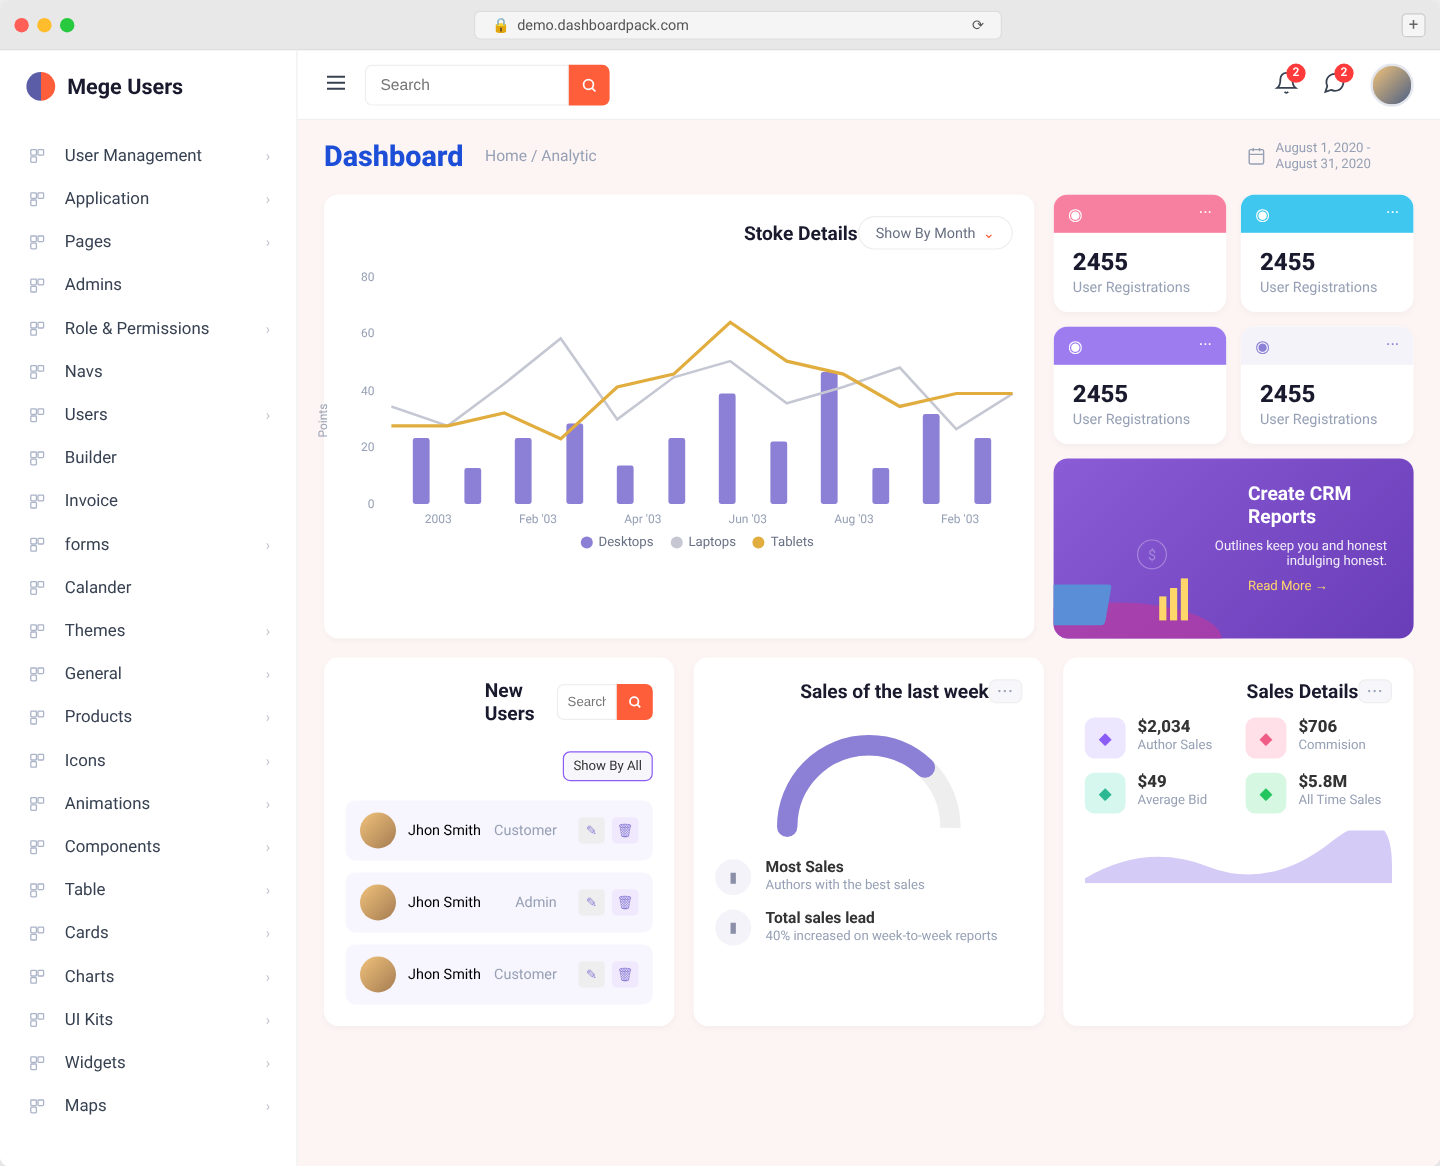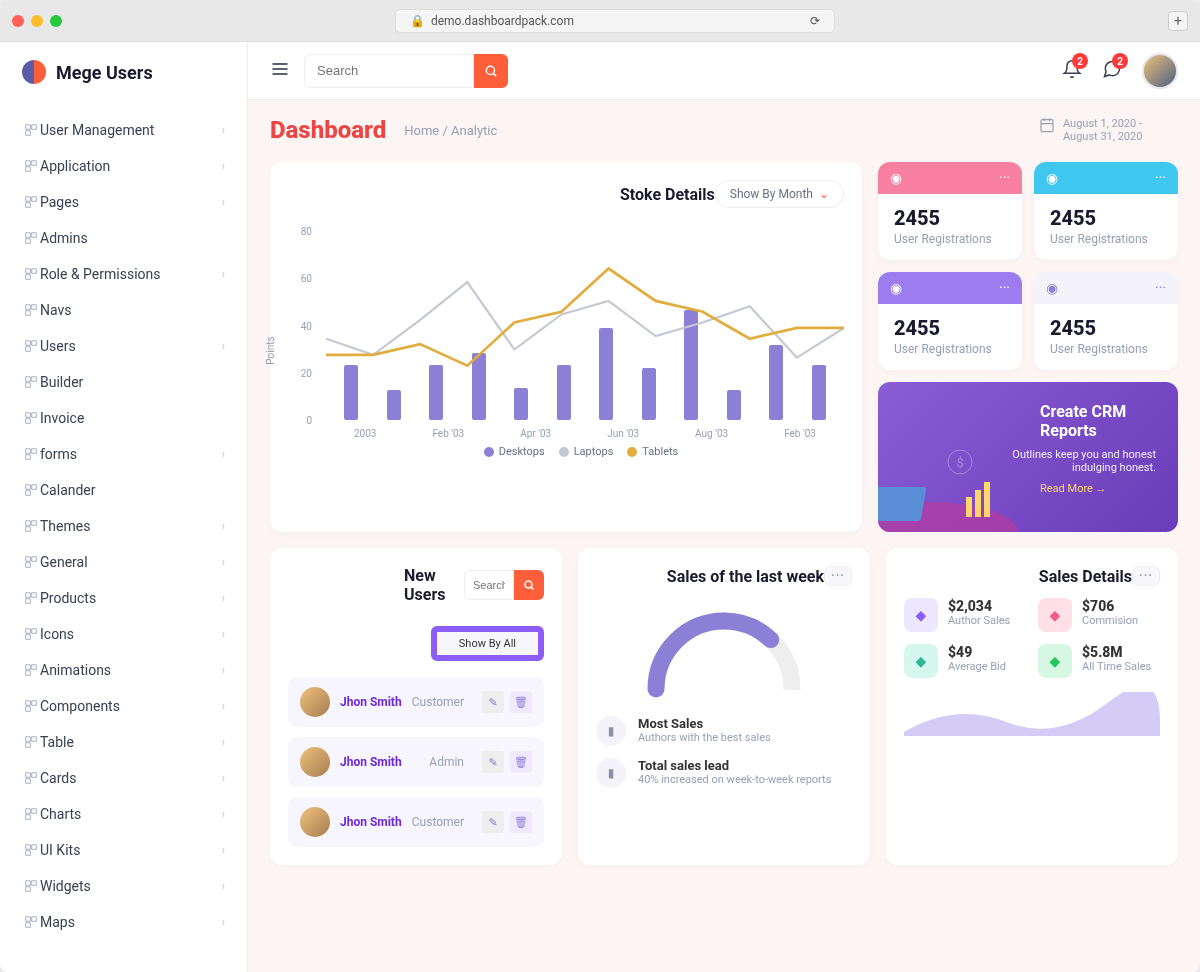--- a/index.html
+++ b/index.html
@@ -11,43 +11,43 @@
 .browser-dots span:nth-child(1){background:#ff5f56;} .browser-dots span:nth-child(2){background:#ffbd2e;} .browser-dots span:nth-child(3){background:#27c93f;}
 .browser-url { flex: 1; display: flex; justify-content: center; }
 .browser-url-inner { background: #f5f5f5; border: 1px solid #ddd; border-radius: 5px; padding: 4px 14px; font-size: 12px; color: #555; min-width: 440px; display:flex; align-items:center; justify-content:space-between; }
 .browser-add { width: 20px; height: 20px; background: #f5f5f5; border: 1px solid #ccc; border-radius: 4px; display:flex; align-items:center; justify-content:center; font-size: 14px; color:#666; }
 
 .app { flex: 1; display: flex; overflow: hidden; background: #fdf5f3; }
 .sidebar { width: 248px; background: #fff; border-right: 1px solid #eee; overflow-y: auto; }
 .logo { display: flex; align-items: center; gap: 10px; padding: 18px 22px; font-weight: 700; font-size: 18px; color:#1a1a2e; }
 .logo-mark { width: 24px; height: 24px; border-radius: 50%; background: conic-gradient(#ff5e3a 0 180deg, #5b5ea6 180deg 360deg); }
 .menu { padding: 10px 0; }
-.menu-item { display: flex; align-items: center; padding: 9px 22px; font-size: 14px; color: #374151; cursor: pointer; }
+.menu-item { display: flex; align-items: center; gap: 14px; padding: 9px 22px; font-size: 14px; color: #374151; cursor: pointer; }
 .menu-icon { width: 18px; height: 18px; color: #aab3c8; display:flex; align-items:center; justify-content:center; }
 .menu-icon svg { width: 16px; height: 16px; }
 .menu-chevron { margin-left: auto; color: #c0c4cc; font-size: 12px; }
 
 .main { flex: 1; display: flex; flex-direction: column; overflow: hidden; }
 .topbar { height: 58px; background: #fff; display: flex; align-items: center; padding: 0 22px; gap: 14px; border-bottom: 1px solid #f0f0f0; }
 .hamburger { width: 20px; cursor:pointer; color:#374151; }
 .search-wrap { display: flex; align-items: center; }
 .search-input { height: 34px; border: 1px solid #eee; border-radius: 6px 0 0 6px; padding: 0 12px; font-size: 13px; width: 170px; outline:none; }
 .search-btn { height: 34px; width: 34px; background: #ff5e3a; border: none; border-radius: 0 6px 6px 0; color: #fff; display:flex; align-items:center; justify-content:center; cursor:pointer; }
 .topbar-right { margin-left: auto; display: flex; align-items: center; gap: 20px; }
 .icon-badge-wrap { position: relative; cursor:pointer; }
 .icon-badge-wrap svg { width: 20px; height: 20px; color: #374151; }
 .badge { position: absolute; top:-6px; right:-6px; width: 16px; height: 16px; background: #ff3a3a; color: #fff; border-radius: 50%; font-size: 10px; display:flex; align-items:center; justify-content:center; font-weight:600; }
 .avatar { width: 36px; height: 36px; border-radius: 50%; border: 2px solid #e3e6ed; background: linear-gradient(135deg,#f0c27b,#4b5f83); cursor:pointer; }
 
 .content { flex: 1; overflow-y: auto; padding: 16px 22px 22px; }
 .header-row { display:flex; align-items:center; gap: 18px; margin-bottom: 18px; }
-.page-title { font-size: 24px; font-weight: 800; color: #ef4444; }
+.page-title { font-size: 24px; font-weight: 800; color: #1d4ed8; }
 .breadcrumb { color: #96a0b5; font-size: 13px; }
 .breadcrumb a { color: #96a0b5; text-decoration: none; }
-.daterange { margin-left: auto; display:flex; gap:8px; align-items:flex-start; color:#96a0b5; font-size:11px; }
+.daterange { margin-left: auto; display:flex; gap:8px; align-items:center; color:#96a0b5; font-size:11px; }
 .daterange svg { width:16px; height:16px; color:#96a0b5; }
 
 .grid { display: grid; grid-template-columns: 1fr 300px; gap: 16px; }
 .card { background: #fff; border-radius: 12px; padding: 18px; box-shadow: 0 2px 6px rgba(0,0,0,0.03); }
 .card-header { display:flex; align-items:center; justify-content:flex-end; margin-bottom: 12px; }
 .card-title { font-weight: 700; font-size: 16px; color:#1a1a2e; }
 .show-by { font-size: 12px; color:#687083; background:#fff; border:1px solid #eee; border-radius:18px; padding:6px 14px; cursor:pointer; display:flex; align-items:center; gap:6px; }
 .dots-btn { width:28px; height:20px; border:1px solid #eee; border-radius:6px; background:#f7f7fb; display:flex; align-items:center; justify-content:center; color:#96a0b5; cursor:pointer; font-weight:700; font-size:12px; letter-spacing:1px;}
 
 .chart-area { position: relative; height: 250px; padding-left: 30px; }
@@ -74,24 +74,24 @@
 .crm-card { border-radius:12px; padding:20px 22px; background: linear-gradient(135deg,#8a5cd6,#6a3db8); color:#fff; position:relative; overflow:hidden; min-height:150px; }
 .crm-title { font-weight:700; font-size:16px; }
 .crm-text { font-size:11px; margin-top:8px; opacity:0.9; max-width:150px; margin-left:auto; }
 .crm-link { font-size:11px; color:#ffd66a; margin-top:8px; cursor:pointer; display:block; text-align:left; margin-left:140px; }
 .crm-card .illus { position:absolute; left:-10px; bottom:-10px; width:160px; height:120px; }
 
 .row-2 { display:grid; grid-template-columns: 1fr 1fr 1fr; gap:16px; margin-top:16px; }
 .mini-search { display:flex; }
 .mini-search input { width:50px; height:30px; border:1px solid #eee; border-radius:6px 0 0 6px; padding:0 8px; font-size:11px; outline:none;}
 .mini-search button { width:30px; height:30px; background:#ff5e3a; border:none; border-radius:0 6px 6px 0; color:#fff; display:flex; align-items:center; justify-content:center; cursor:pointer;}
-.showby-pill { font-size:11px; background:#f7f7fb; border:6px solid #8b5cf6; border-radius:6px; padding:5px 22px; cursor:pointer; float:right; margin-top:10px;}
+.showby-pill { font-size:11px; background:#f7f7fb; border:1px solid #8b5cf6; border-radius:6px; padding:5px 8px; cursor:pointer; float:right; margin-top:10px;}
 .user-row { display:flex; align-items:center; gap:10px; background:#f7f5fd; border-radius:8px; padding:10px 12px; margin-top:10px; }
 .user-ava { width:30px; height:30px; border-radius:50%; background:linear-gradient(135deg,#f0c27b,#a57c52); }
-.user-name { font-size:12px; font-weight:700; color:#6d28d9; line-height:1.2; }
+.user-name { font-size:12px; font-weight:400; color:#000000; line-height:1.2; }
 .user-role { font-size:12px; color:#96a0b5; margin-left:auto; }
 .user-actions { display:flex; gap:6px; margin-left:8px; }
 .user-actions span { width:22px; height:22px; border-radius:4px; display:flex; align-items:center; justify-content:center; cursor:pointer; font-size:11px;}
 .user-edit { background:#eee; color:#8b7fd6; } .user-del { background:#f0e8fd; color:#8b7fd6; }
 
 .gauge-wrap { display:flex; justify-content:center; margin:18px 0 6px; }
 .gauge { position:relative; width:170px; height:100px; }
 .gauge svg { width:170px; height:170px; transform:rotate(-180deg);}
 .gauge-text { position:absolute; left:0; right:0; bottom:4px; text-align:center; }
 .gauge-val { font-size:24px; font-weight:800; }

